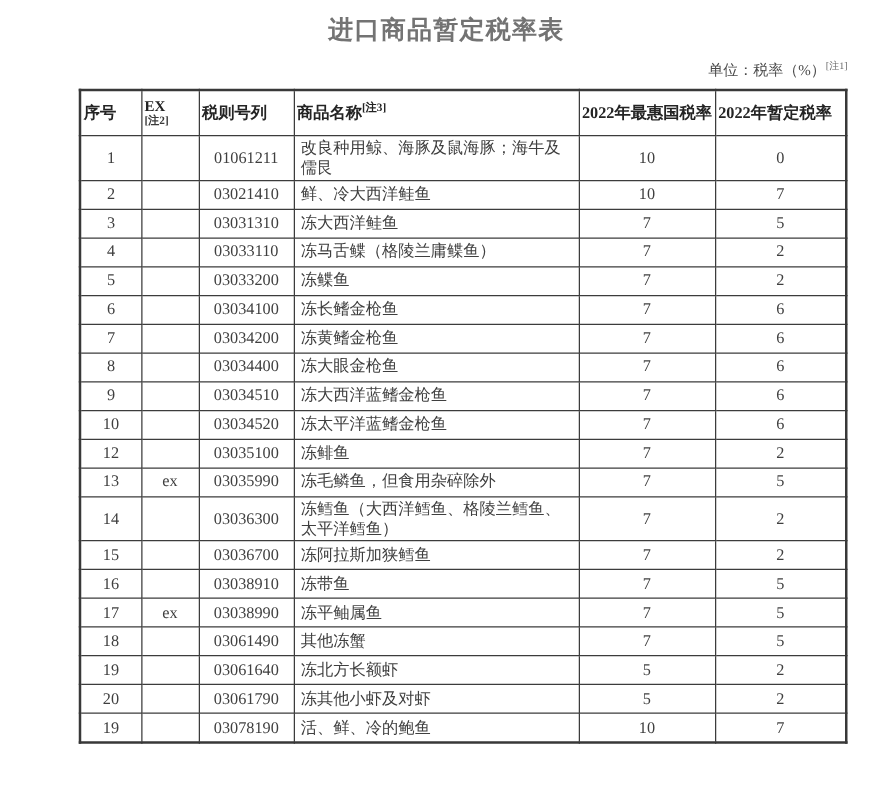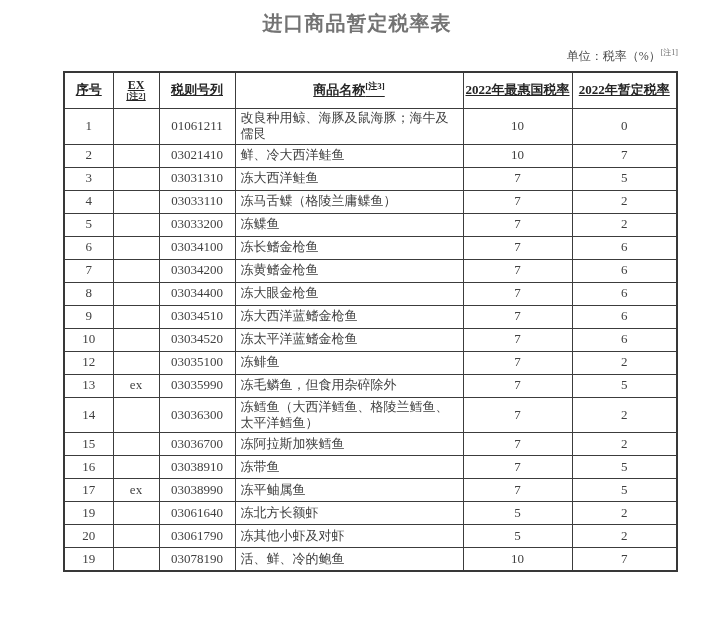--- a/index.html
+++ b/index.html
@@ -47,23 +47,22 @@
     border: 1px solid #3c3c3c;
     font-size: 13px;
     line-height: 1.25;
     vertical-align: middle;
     overflow: hidden;
   }
   .rate-table thead th {
     height: 33px;
     font-weight: bold;
     color: #242424;
-    text-align: center;
+    text-align: left;
     padding: 1px 2px;
-    text-decoration: underline;
   }
   .rate-table tbody td {
     height: 20px;
     padding: 1px 4px;
     text-align: center;
     color: #3f3f3f;
   }
   .rate-table tbody td.name-cell {
     text-align: left;
     padding-left: 5px;
@@ -267,20 +266,28 @@
 
     <tr>
       <td>17</td>
       <td>ex</td>
       <td>03038990</td>
       <td class="name-cell">冻平鲉属鱼</td>
       <td>7</td>
       <td>5</td>
     </tr>
 
+    <tr>
+      <td>18</td>
+      <td></td>
+      <td>03061490</td>
+      <td class="name-cell">其他冻蟹</td>
+      <td>7</td>
+      <td>5</td>
+    </tr>
 
     <tr>
       <td>19</td>
       <td></td>
       <td>03061640</td>
       <td class="name-cell">冻北方长额虾</td>
       <td>5</td>
       <td>2</td>
     </tr>
 

